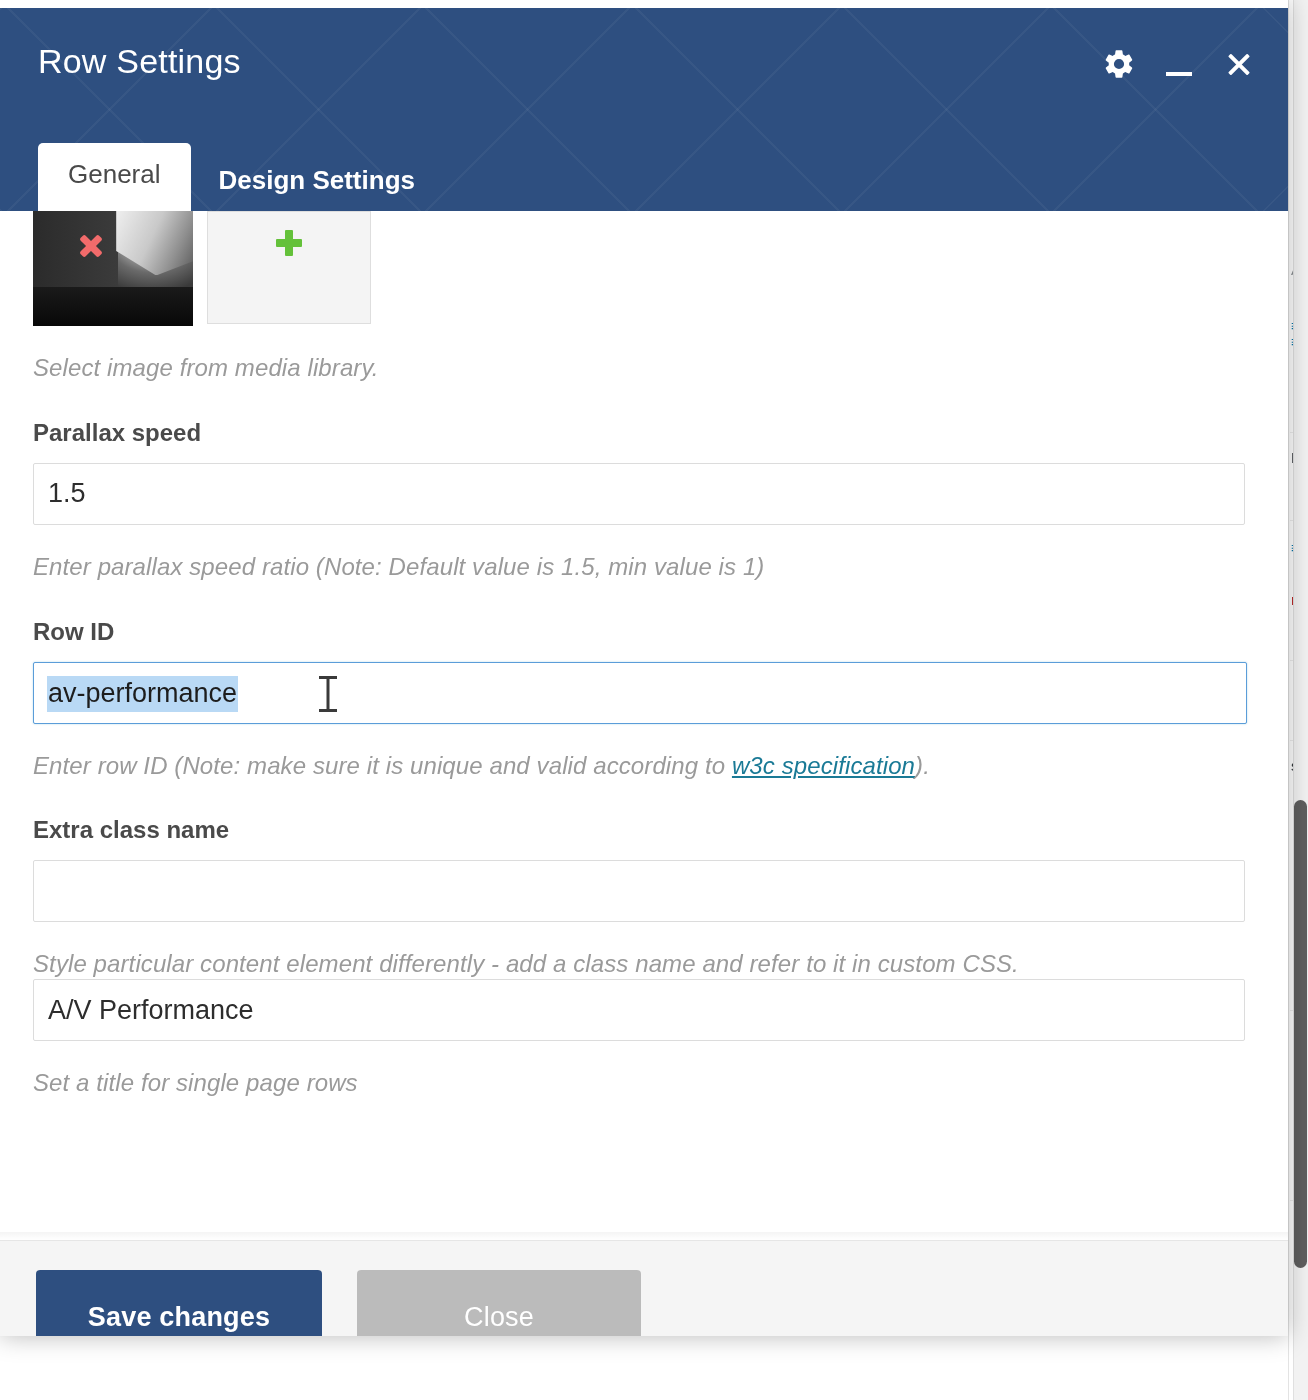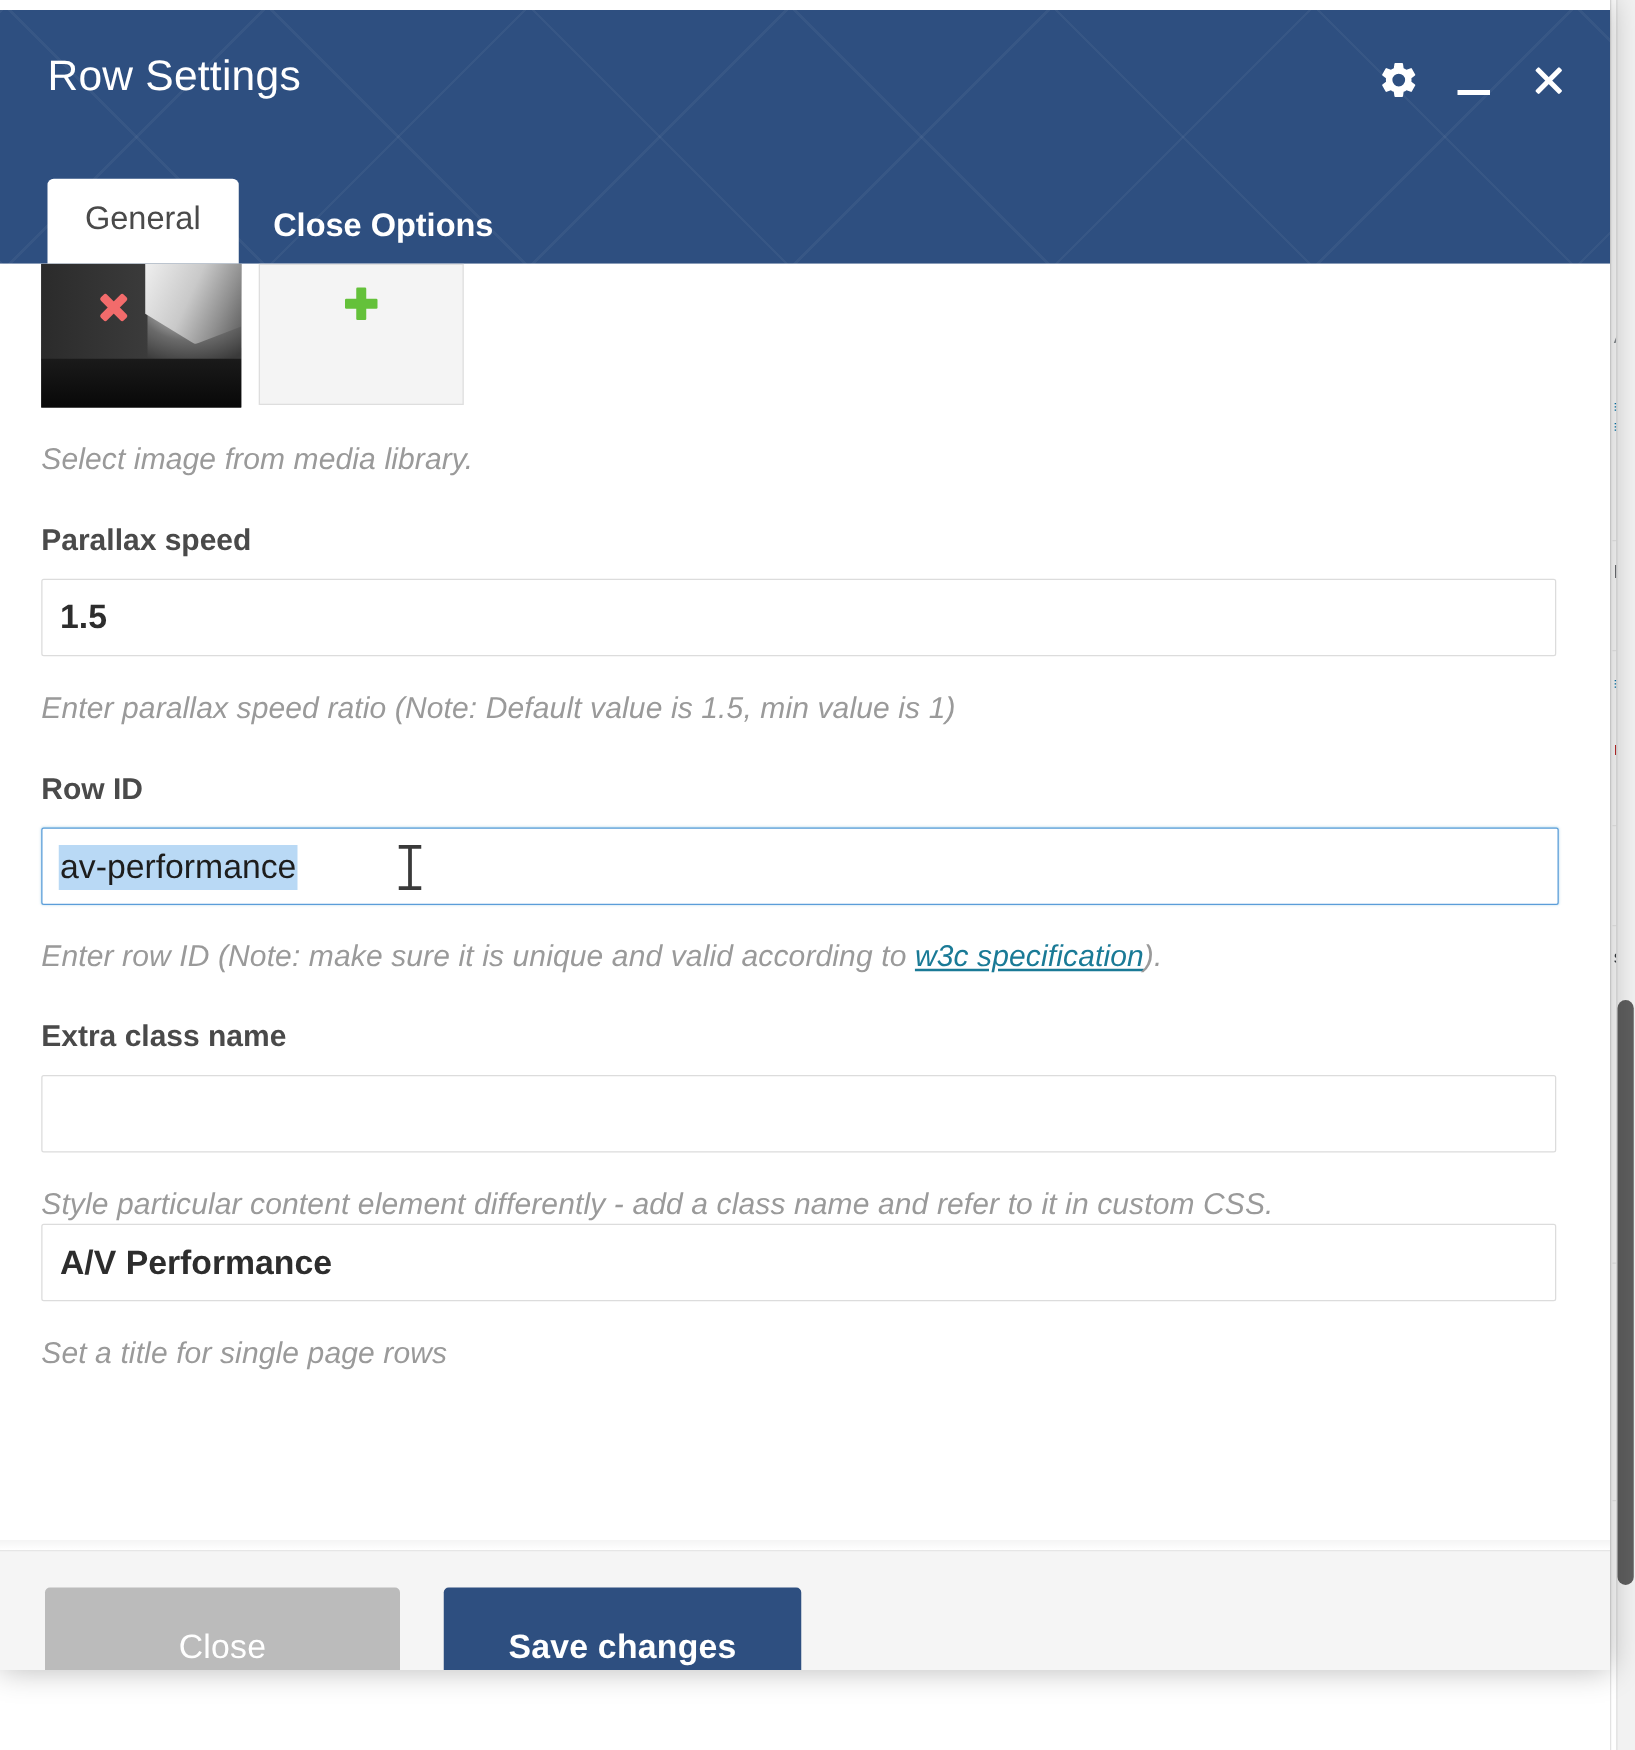--- a/index.html
+++ b/index.html
@@ -335,21 +335,20 @@
     height: 62px;
     box-sizing: border-box;
     border: 1px solid #dcdcdc;
     border-radius: 2px;
     font-size: 27px;
     color: #2d2d2d;
     padding: 0 14px;
     background: #ffffff;
     font-family: "Liberation Sans", sans-serif;
     outline: none;
-    font-weight: bold;
   }
   .text-input.focused {
     border: 1px solid #5b9dd9;
     width: 1214px;
     box-shadow: 0 0 2px rgba(30,140,190,.35);
   }
   .rowid-wrap { position: relative; }
   .rowid-sel {
     position: absolute;
     left: 14px;
@@ -484,21 +483,21 @@
         <div class="win-btn">
           <div class="minimize-bar"></div>
         </div>
         <div class="win-btn">
           <div class="close-x"></div>
         </div>
       </div>
 
       <div class="tabs">
         <div class="tab active">General</div>
-        <div class="tab">Close Options</div>
+        <div class="tab">Design Settings</div>
       </div>
     </div>
 
     <div class="modal-body">
       <div class="body-inner">
 
         <div class="media-row">
           <div class="thumb">
             <div class="corner-dark"></div>
             <div class="wall-light"></div>
@@ -533,19 +532,19 @@
         <input class="text-input" type="text" value="A/V Performance" style="">
         <div class="helper">Set a title for single page rows</div>
 
       </div>
     </div>
 
     <div class="body-bottom-shadow"></div>
 
     <div class="modal-footer">
       <div class="footer-btns">
+        <button class="btn btn-save">Save changes</button>
         <button class="btn btn-close">Close</button>
-        <button class="btn btn-save">Save changes</button>
       </div>
     </div>
 
   </div>
 </div>
 
 </body></html>

